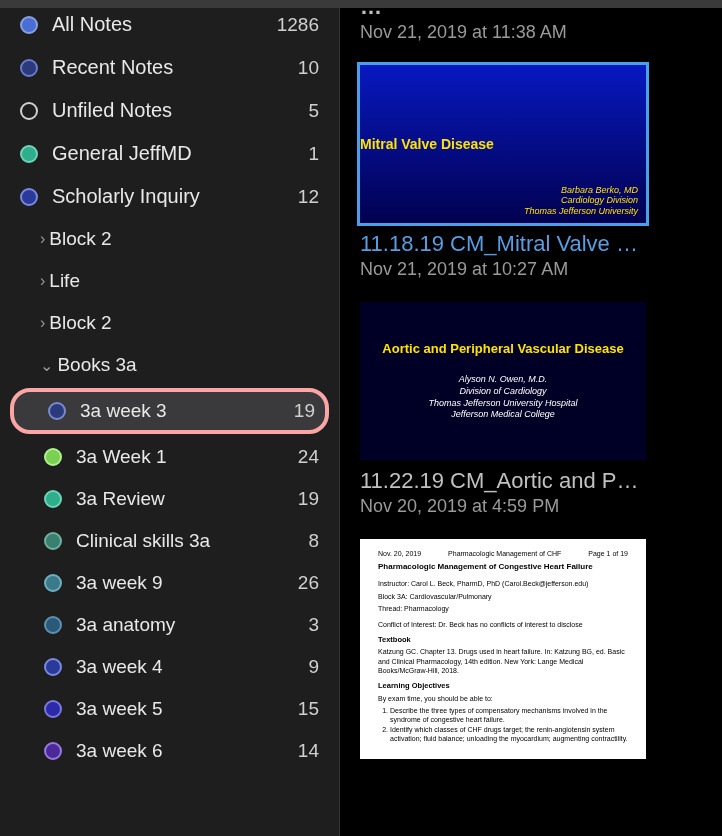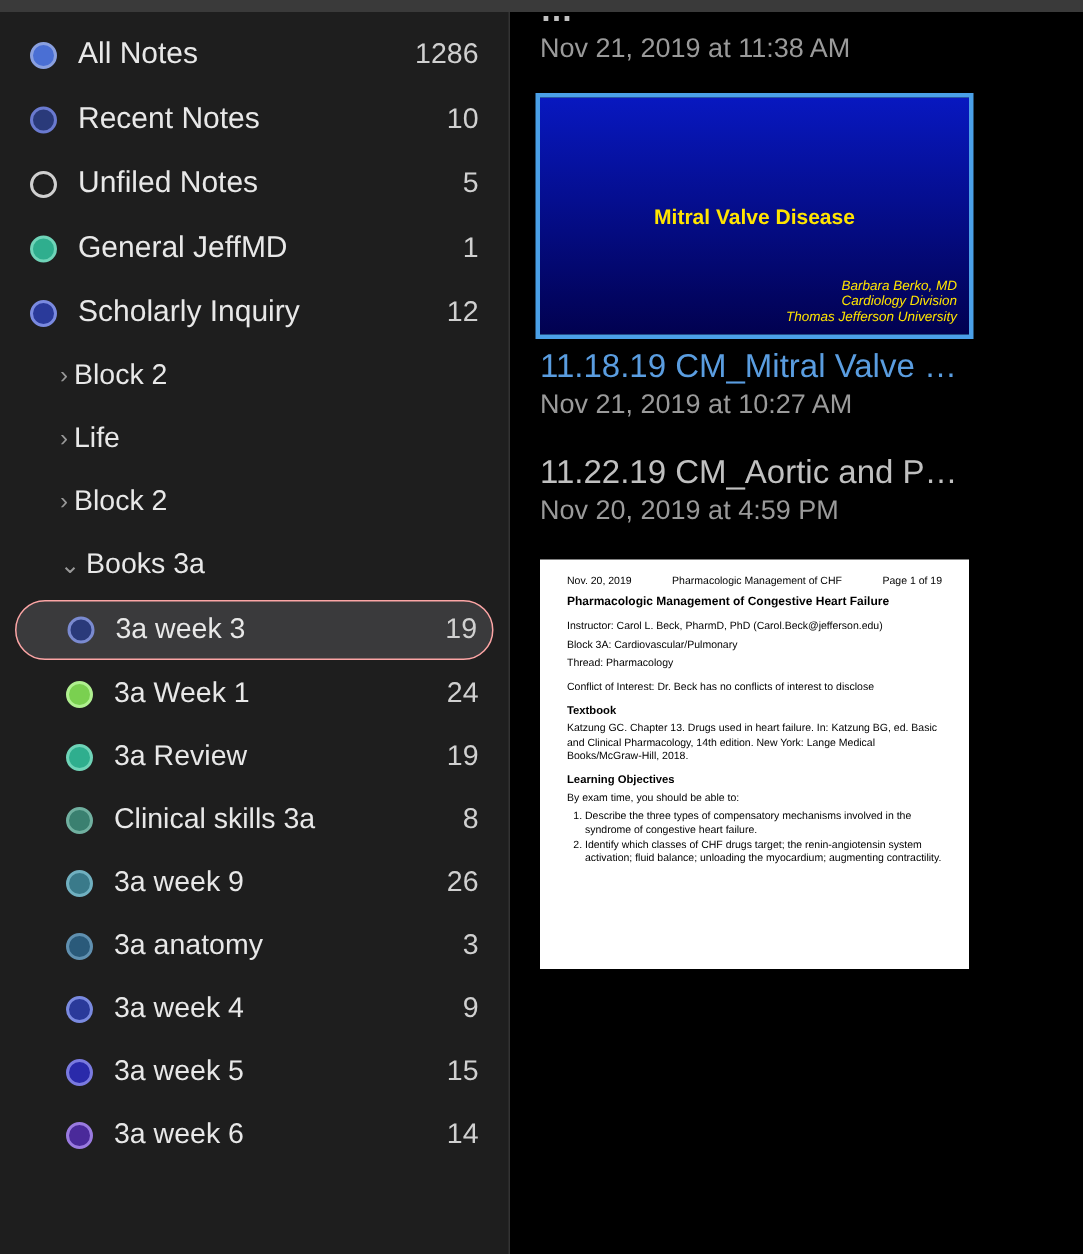--- a/index.html
+++ b/index.html
@@ -14,21 +14,21 @@
   }
   .topbar {
     position: absolute;
     top: 0; left: 0; right: 0;
     height: 8px;
     background: #3a3a3a;
   }
   .sidebar {
     width: 340px;
     background: #1e1e1e;
-    padding: 17px 10px 10px 10px;
+    padding: 5px 10px 10px 10px;
     overflow-y: hidden;
     border-right: 1px solid #333;
   }
   .main {
     flex: 1;
     background: #000000;
     padding: 0 20px 10px 20px;
     overflow: hidden;
   }
   .nav-item {
@@ -37,21 +37,21 @@
     padding: 8px 10px;
     border-radius: 20px;
     font-size: 20px;
     cursor: pointer;
     margin-bottom: 4px;
   }
   .nav-item.sub1 { padding-left: 30px; font-size: 19px; }
   .nav-item.sub2 { padding-left: 34px; font-size: 19px; }
   .nav-item.selected {
     background: #3a3a3c;
-    border: 1px solid #fca5a5;
+    border: 4px solid #fca5a5;
   }
   .dot {
     width: 18px;
     height: 18px;
     border-radius: 50%;
     margin-right: 14px;
     flex-shrink: 0;
   }
   .chevron {
     margin-right: 4px;
@@ -76,42 +76,41 @@
     width: 286px;
     height: 158px;
     margin-bottom: 8px;
   }
   .thumb.selected { outline: 3px solid #4aa0e8; outline-offset: 0; }
   .thumb1 {
     background: linear-gradient(#0818c0, #010150);
     display: flex;
     flex-direction: column;
     justify-content: center;
-    align-items: center;
     position: relative;
   }
   .thumb1 .t1-title { color: #ffe400; font-size: 14px; font-weight: bold; }
   .thumb1 .t1-meta { position: absolute; bottom: 6px; right: 8px; color: #ffe400; font-size: 9px; font-style: italic; text-align: right; line-height: 1.2;}
   .thumb2 {
     background: #000026;
     display: flex;
     flex-direction: column;
     justify-content: center;
     align-items: center;
     padding: 10px;
   }
   .thumb2 .t2-title { color: #ffe400; font-size: 13px; font-weight: bold; text-align: center; margin-bottom: 18px;}
   .thumb2 .t2-meta { color: #fff; font-size: 9px; font-style: italic; text-align: center; line-height: 1.3;}
   .thumb3 {
     background: #fff;
     color: #000;
     padding: 10px 18px;
     font-size: 7px;
     line-height: 1.35;
-    height: 273px;
+    height: 220px;
   }
   .thumb3 .hdr { display:flex; justify-content: space-between; margin-bottom: 4px;}
   .thumb3 .titlep { font-weight: bold; font-size: 8px; margin-bottom: 6px;}
   .thumb3 .sec { font-weight: bold; margin-top: 6px; margin-bottom: 2px; font-size: 7.5px;}
   .thumb3 p { margin-bottom: 3px; }
   .thumb3 ol { margin-left: 12px; }
   .truncated-title {
     font-size: 22px;
     color: #c0c0c0;
     margin-top: -6px;
@@ -230,20 +229,29 @@
         <div>Barbara Berko, MD</div>
         <div>Cardiology Division</div>
         <div>Thomas Jefferson University</div>
       </div>
     </div>
     <div class="note-title link" style="max-width:280px;">11.18.19 CM_Mitral Valve Disease</div>
     <div class="note-date">Nov 21, 2019 at 10:27 AM</div>
   </div>
 
   <div class="note-card">
+    <div class="thumb thumb2">
+      <div class="t2-title">Aortic and Peripheral Vascular Disease</div>
+      <div class="t2-meta">
+        <div>Alyson N. Owen, M.D.</div>
+        <div>Division of Cardiology</div>
+        <div>Thomas Jefferson University Hospital</div>
+        <div>Jefferson Medical College</div>
+      </div>
+    </div>
     <div class="note-title" style="max-width:280px;">11.22.19 CM_Aortic and Peripheral Vascular Disease</div>
     <div class="note-date">Nov 20, 2019 at 4:59 PM</div>
   </div>
 
   <div class="note-card">
     <div class="thumb thumb3">
       <div class="hdr">
         <span>Nov. 20, 2019</span>
         <span>Pharmacologic Management of CHF</span>
         <span>Page 1 of 19</span>

